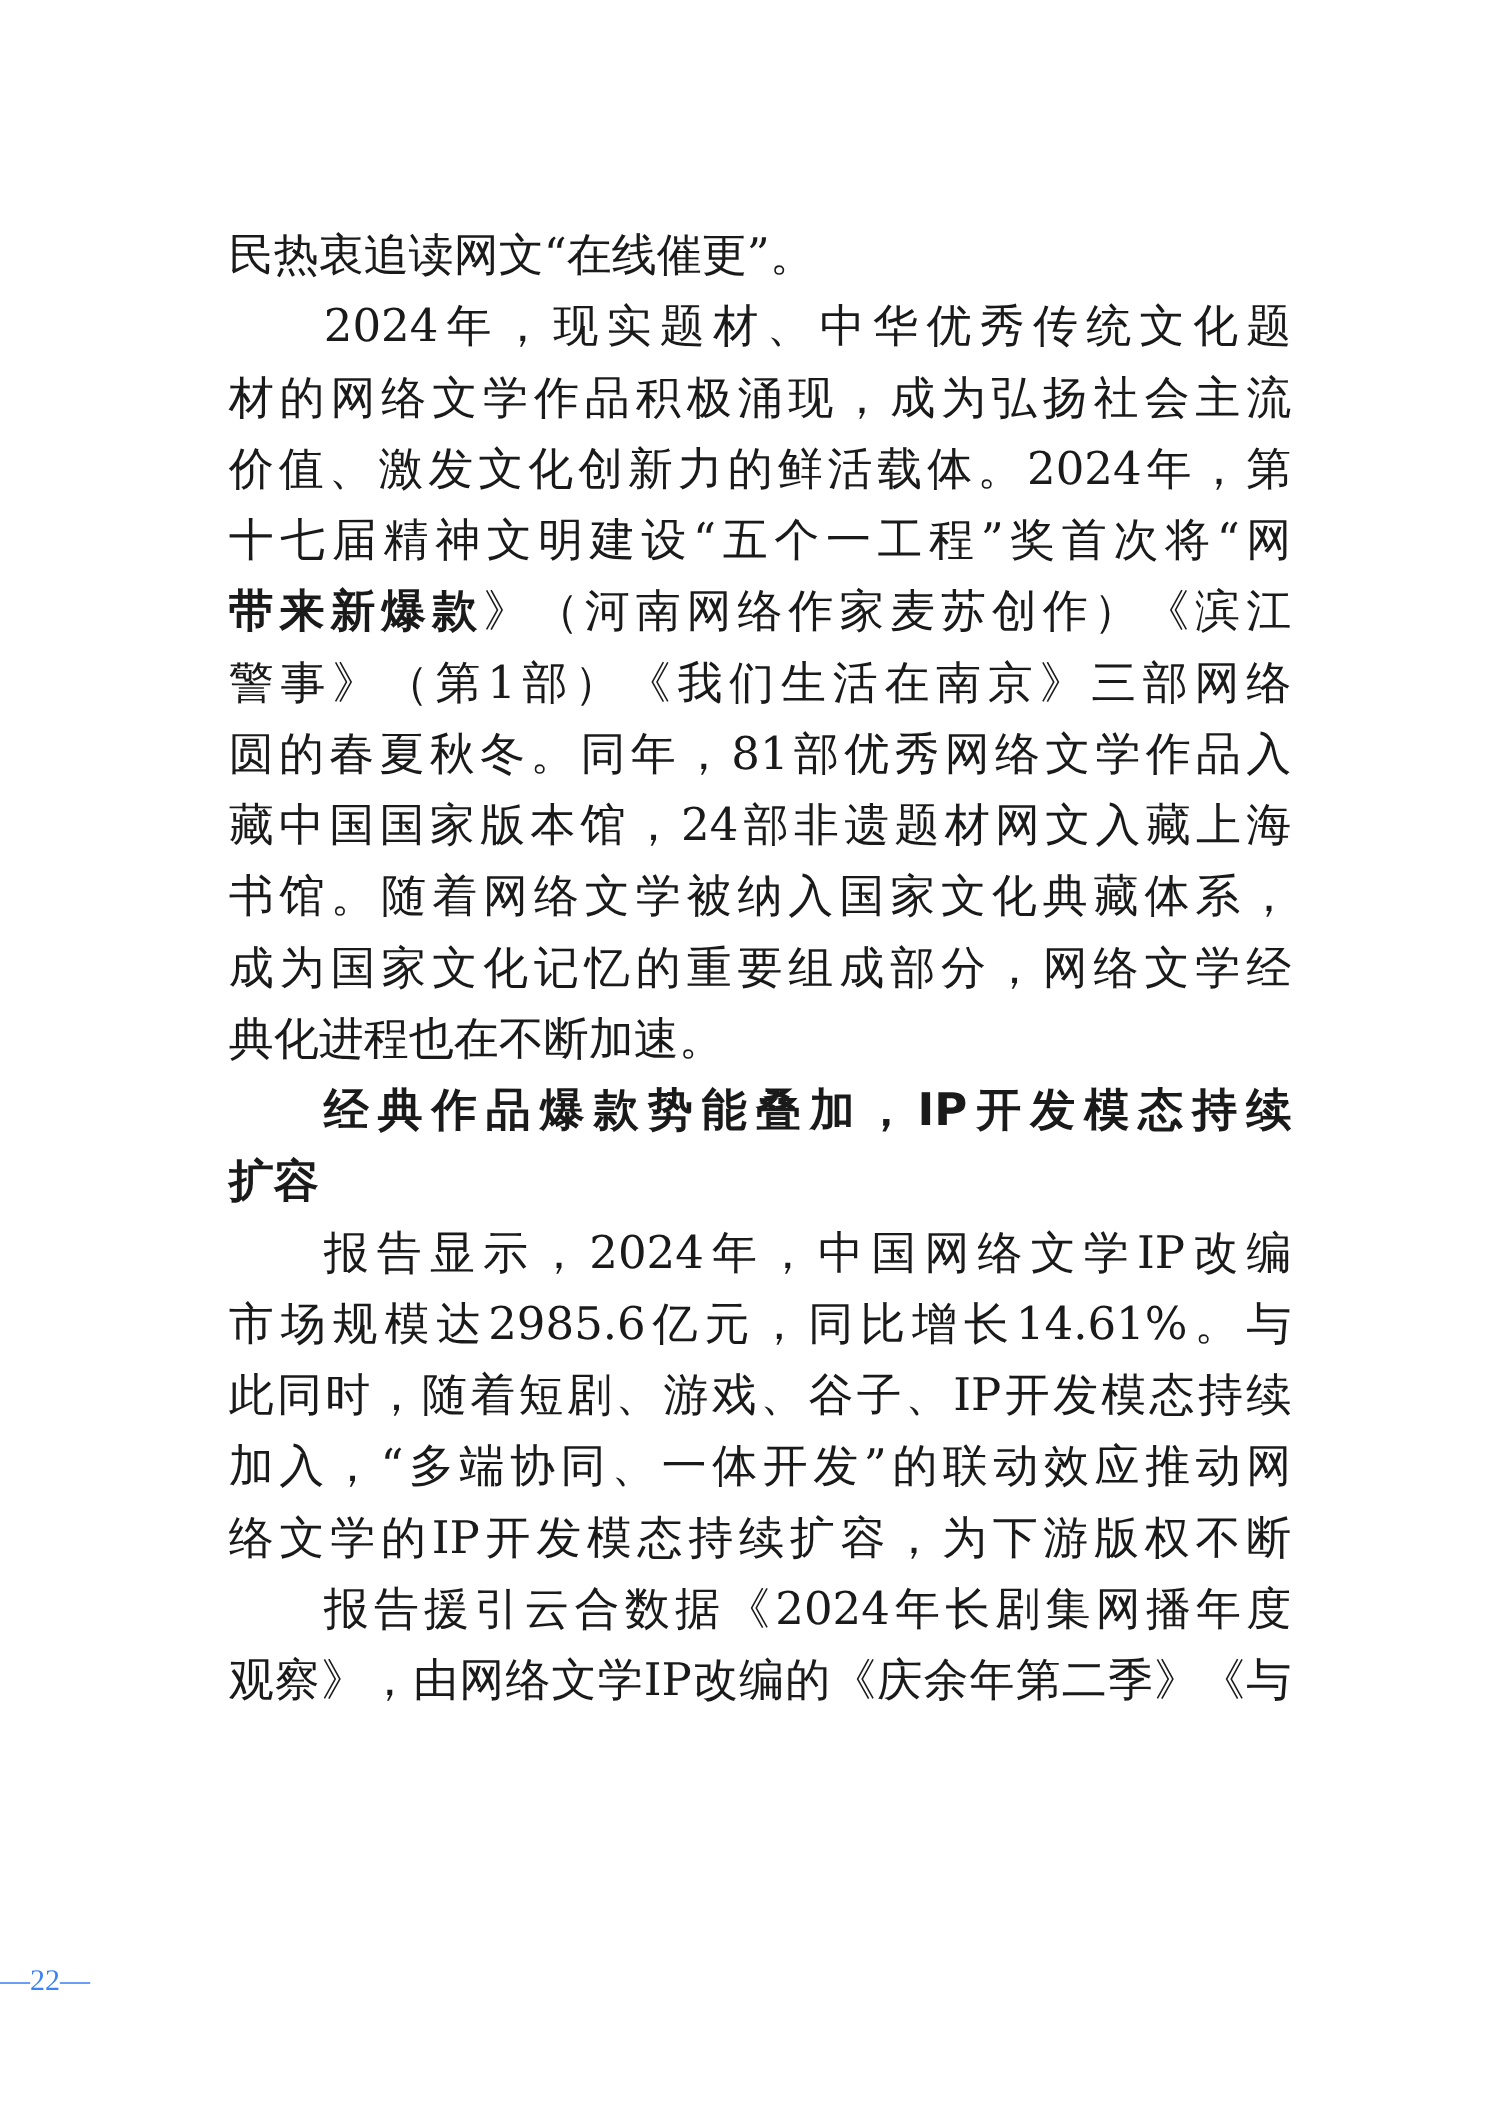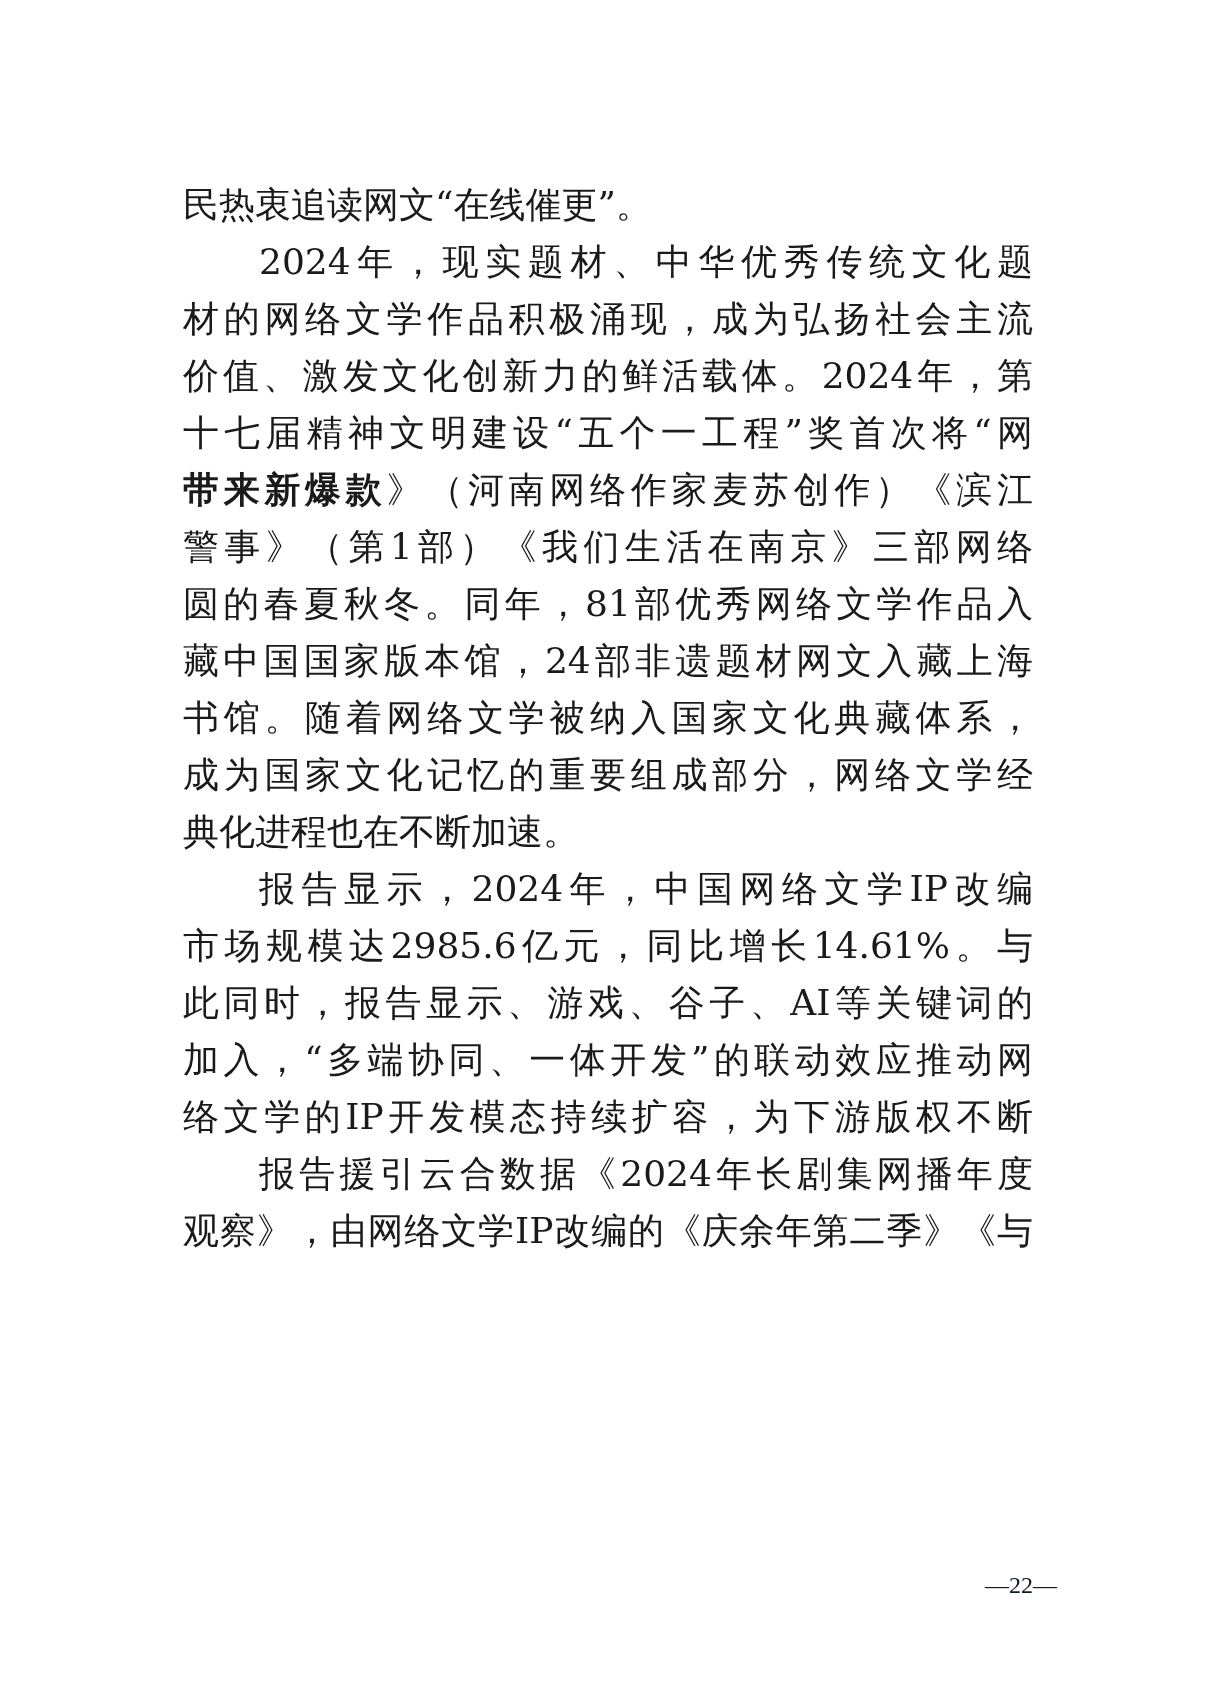--- a/index.html
+++ b/index.html
@@ -43,24 +43,24 @@
     .heading {
       font-family: "DejaVu Sans", "Liberation Sans", sans-serif;
       font-weight: bold;
       font-size: 36px;
     }
     .page-number {
       position: absolute;
       left: 0;
       width: 1057px;
       top: 1572px;
-      text-align: right;
+      text-align: left;
       font-size: 24px;
       font-family: "Liberation Serif", serif;
-      color: #0f172a;
+      color: #3b82f6;
     }
   </style>
 </head>
 <body>
 
 <div class="page">
   <div>
     <div class="line last"><span>民热衷追读网文“在线催更”。</span></div>
   </div>
 
@@ -71,25 +71,29 @@
     <div class="line"><span>十七届精神文明建设“五个一工程”奖首次将“网</span></div>
     <div class="line"><span class="bold">带来新爆款</span><span>》（河南网络作家麦苏创作）《滨江</span></div>
     <div class="line"><span>警事》（第1部）《我们生活在南京》三部网络</span></div>
     <div class="line"><span>圆的春夏秋冬。同年，81部优秀网络文学作品入</span></div>
     <div class="line"><span>藏中国国家版本馆，24部非遗题材网文入藏上海</span></div>
     <div class="line"><span>书馆。随着网络文学被纳入国家文化典藏体系，</span></div>
     <div class="line"><span>成为国家文化记忆的重要组成部分，网络文学经</span></div>
     <div class="line last"><span>典化进程也在不断加速。</span></div>
   </div>
 
+  <div>
+    <div class="line heading indent">经典作品爆款势能叠加，IP开发模态持续</div>
+    <div class="line heading last">扩容</div>
+  </div>
 
   <div>
     <div class="line indent">报告显示，2024年，中国网络文学IP改编</div>
     <div class="line">市场规模达2985.6亿元，同比增长14.61%。与</div>
-    <div class="line">此同时，报告显示、游戏、谷子、AI等关键词的</div>
+    <div class="line">此同时，随着短剧、游戏、谷子、IP开发模态持续</div>
     <div class="line">加入，“多端协同、一体开发”的联动效应推动网</div>
     <div class="line">络文学的IP开发模态持续扩容，为下游版权不断</div>
   </div>
 
   <div>
     <div class="line indent">报告援引云合数据《2024年长剧集网播年度</div>
     <div class="line">观察》，由网络文学IP改编的《庆余年第二季》《与</div>
   </div>
 </div>
 

